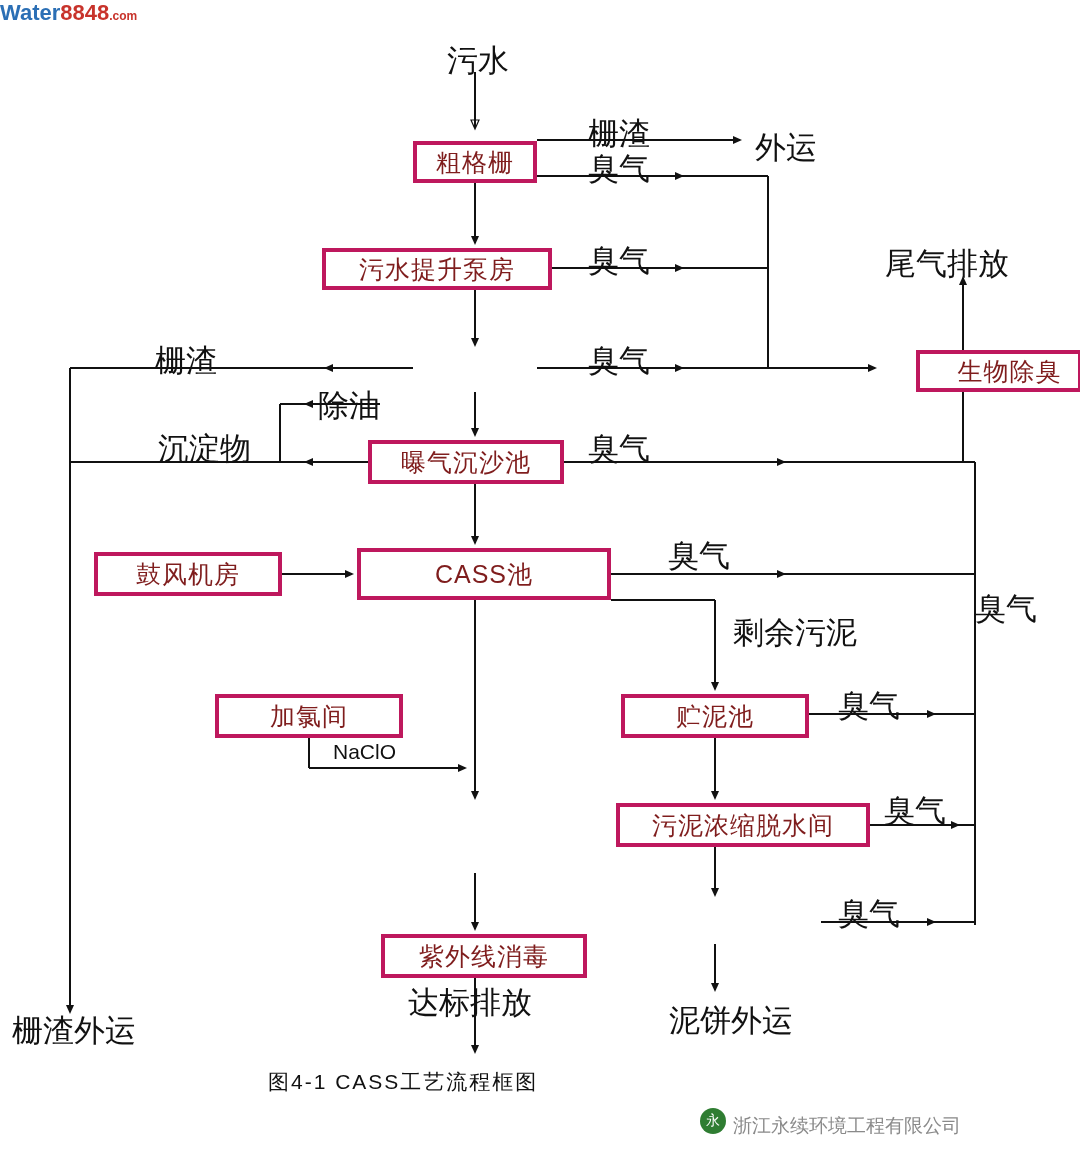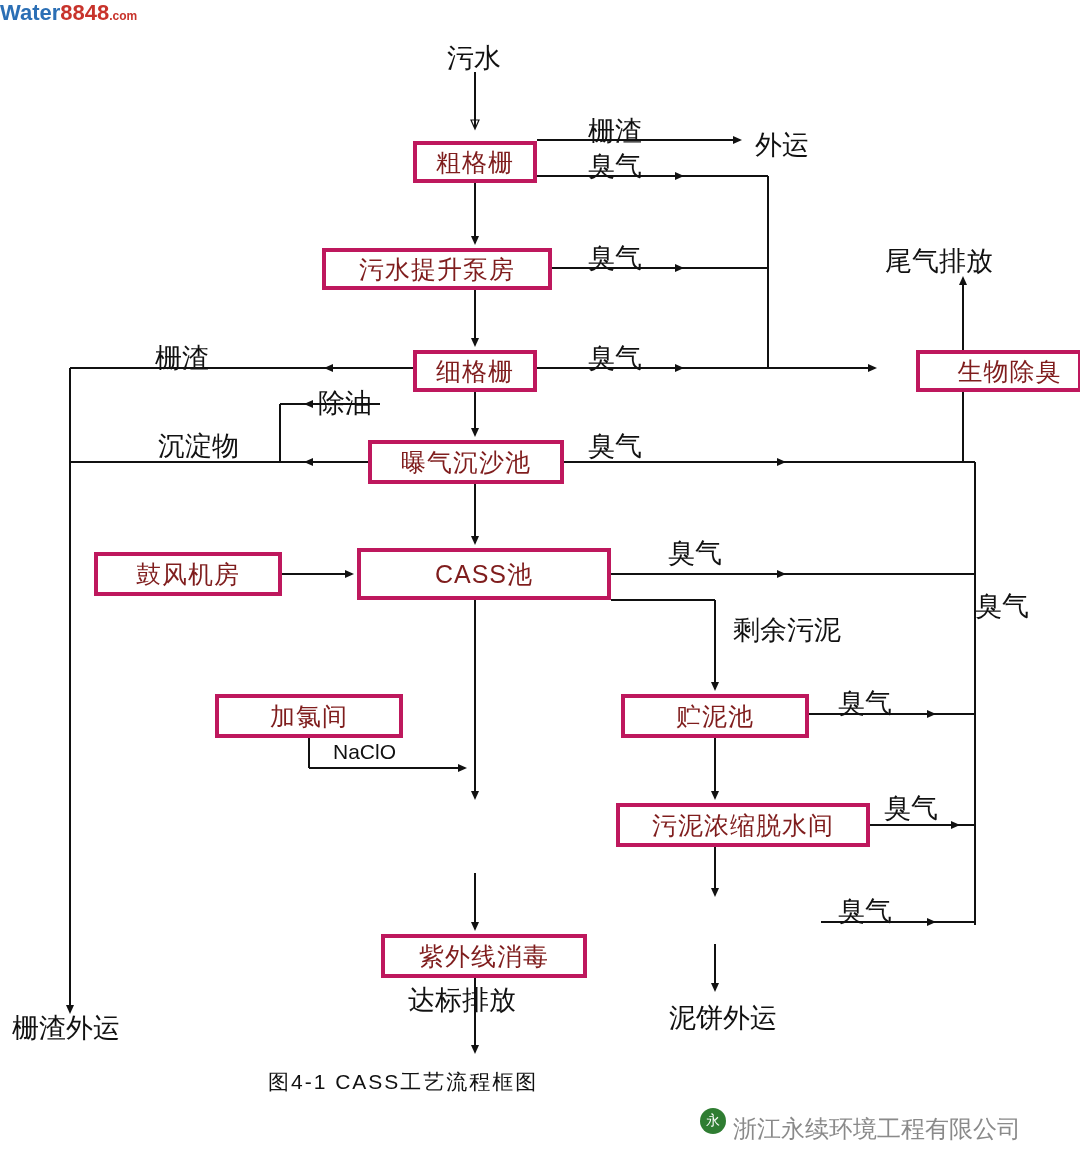--- a/index.html
+++ b/index.html
@@ -34,40 +34,40 @@
     align-items: center;
     justify-content: center;
     font-size: 25px;
     letter-spacing: 1px;
     white-space: nowrap;
     color: #7f1d1d;
   }
   .lbl {
     position: absolute;
     white-space: nowrap;
-    font-size: 27px;
+    font-size: 31px;
     color: #111;
   }
   .lbl.small {
     font-size: 21px;
   }
   .caption {
     position: absolute;
     white-space: nowrap;
     font-size: 21px;
     letter-spacing: 2px;
     color: #111;
   }
   .wm {
     position: absolute;
     white-space: nowrap;
     color: #8a8a8a;
   }
   .wm-main {
-    font-size: 24px;
+    font-size: 19px;
   }
   .wm-logo {
     position: absolute;
     width: 26px;
     height: 26px;
     border-radius: 50%;
     background: #2f7d32;
     color: #fff;
     font-size: 14px;
     display: flex;
@@ -176,23 +176,20 @@
       <line x1="309" y1="738" x2="309" y2="768"></line>
       <line x1="309" y1="768" x2="465" y2="768" marker-end="url(#arrow)"></line>
     </g>
   </svg>
 
   <div class="node" style="left:413px; top:141px; width:124px; height:42px;">
     <span>粗格栅</span>
   </div>
   <div class="node" style="left:322px; top:248px; width:230px; height:42px;">
     <span>污水提升泵房</span>
-  </div>
-  <div class="node" style="left:413px; top:350px; width:124px; height:42px;">
-    <span>细格栅</span>
   </div>
   <div class="node" style="left:368px; top:440px; width:196px; height:44px;align-items:center;">
     <span>曝气沉沙池</span>
   </div>
   <div class="node" style="left:357px; top:548px; width:254px; height:52px;">
     <span>CASS池</span>
   </div>
   <div class="node" style="left:94px; top:552px; width:188px; height:44px;">
     <span>鼓风机房</span>
   </div>

